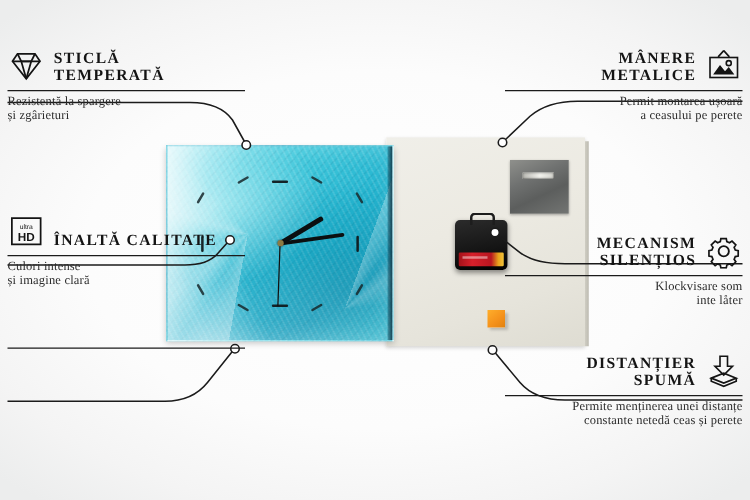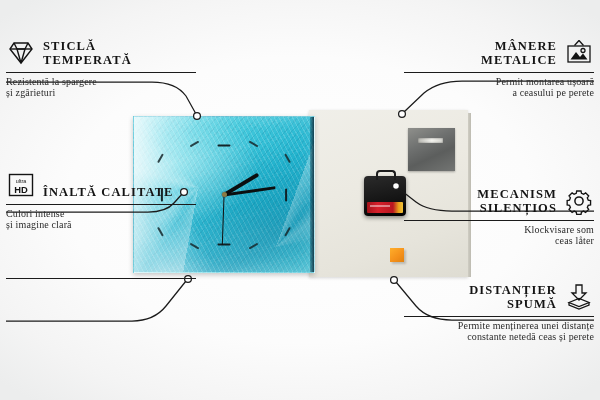--- a/index.html
+++ b/index.html
@@ -331,21 +331,21 @@
         <svg width="28" height="28" viewBox="0 0 28 28">
             <g fill="none" stroke="#141414" stroke-width="1.5">
           <path d="M11.6 3.2 h4.8 l.5 2.6 2.4 1 2.2-1.5 3.4 3.4 -1.5 2.2 1 2.4 2.6 .5 v4.8 l-2.6 .5 -1 2.4 1.5 2.2 -3.4 3.4 -2.2-1.5 -2.4 1 -.5 2.6 h-4.8 l-.5-2.6 -2.4-1 -2.2 1.5 -3.4-3.4 1.5-2.2 -1-2.4 -2.6-.5 v-4.8 l2.6-.5 1-2.4 -1.5-2.2 3.4-3.4 2.2 1.5 2.4-1 Z" transform="scale(0.9) translate(1.4,1.2)"></path>
           <circle cx="14" cy="14" r="4.1"></circle>
         </g>
           </svg>
       </span>
     </div>
     <div class="frule"></div>
     <div class="fsub">
-      <span>Klockvisare som</span><br><span>ceas låter</span>
+      <span>Klockvisare som</span><br><span>inte låter</span>
     </div>
   </div>
 
   <div class="feature right" id="f-spacer">
     <div class="fhead">
       <span class="ftitle">
         <span>DISTANȚIER</span><br><span>SPUMĂ</span>
       </span>
       <span class="ficon">
         <svg width="28" height="28" viewBox="0 0 28 28">

